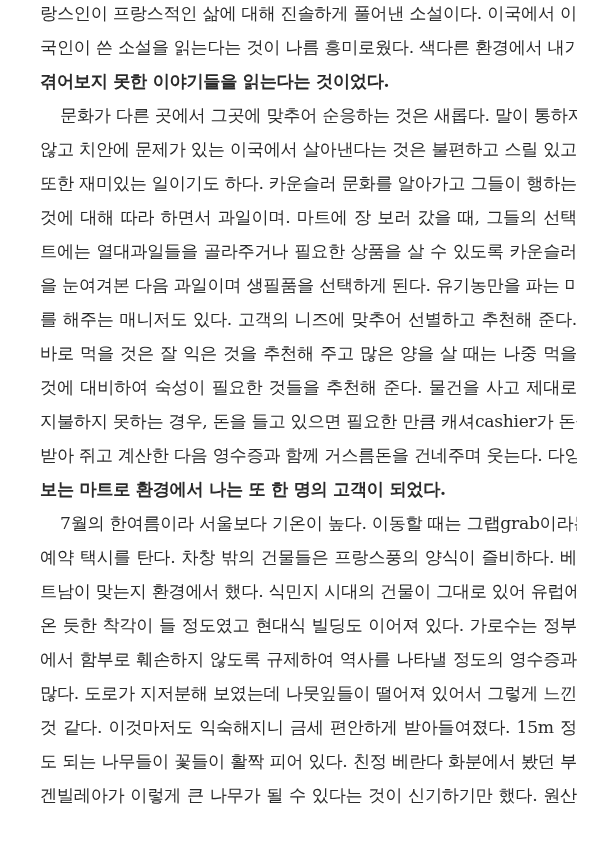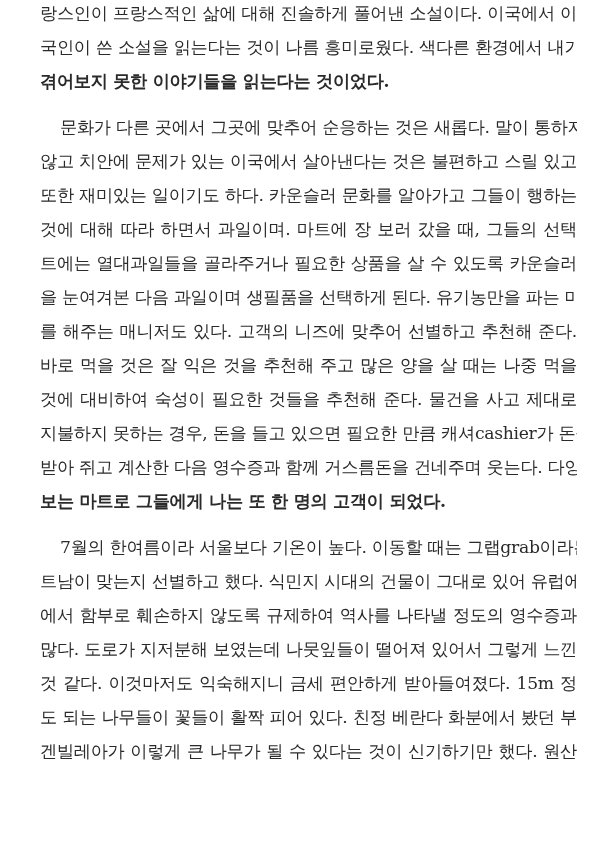--- a/index.html
+++ b/index.html
@@ -17,21 +17,21 @@
     height: 34px;
     line-height: 34px;
     font-size: 17.2px;
     white-space: nowrap;
     text-align: justify;
     text-align-last: justify;
     letter-spacing: -0.3px;
     overflow: hidden;
   }
   .line.last { text-align-last: left; font-weight: bold; }
-  .line.indent { padding-left: 20px; margin-top: 12px; }
+  .line.indent { padding-left: 20px; }
   .first { margin-top: -4px; }
 </style>
 </head>
 <body>
 
 <div class="page">
   <div class="paragraph">
     <span class="line first">랑스인이 프랑스적인 삶에 대해 진솔하게 풀어낸 소설이다. 이국에서 이</span>
     <span class="line">국인이 쓴 소설을 읽는다는 것이 나름 흥미로웠다. 색다른 환경에서 내가</span>
     <span class="line last">겪어보지 못한 이야기들을 읽는다는 것이었다.</span>
@@ -42,25 +42,27 @@
     <span class="line">않고 치안에 문제가 있는 이국에서 살아낸다는 것은 불편하고 스릴 있고</span>
     <span class="line">또한 재미있는 일이기도 하다. 카운슬러 문화를 알아가고 그들이 행하는</span>
     <span class="line">것에 대해 따라 하면서 과일이며. 마트에 장 보러 갔을 때, 그들의 선택</span>
     <span class="line">트에는 열대과일들을 골라주거나 필요한 상품을 살 수 있도록 카운슬러</span>
     <span class="line">을 눈여겨본 다음 과일이며 생필품을 선택하게 된다. 유기농만을 파는 마</span>
     <span class="line">를 해주는 매니저도 있다. 고객의 니즈에 맞추어 선별하고 추천해 준다.</span>
     <span class="line">바로 먹을 것은 잘 익은 것을 추천해 주고 많은 양을 살 때는 나중 먹을</span>
     <span class="line">것에 대비하여 숙성이 필요한 것들을 추천해 준다. 물건을 사고 제대로</span>
     <span class="line">지불하지 못하는 경우, 돈을 들고 있으면 필요한 만큼 캐셔cashier가 돈을</span>
     <span class="line">받아 쥐고 계산한 다음 영수증과 함께 거스름돈을 건네주며 웃는다. 다양</span>
-    <span class="line last">보는 마트로 그들에게 나는 또 한 명의 고객이 되었다.</span>
+    <span class="line last">보는 마트로 환경에서 나는 또 한 명의 고객이 되었다.</span>
   </div>
 
   <div class="paragraph">
     <span class="line indent">7월의 한여름이라 서울보다 기온이 높다. 이동할 때는 그랩grab이라는</span>
-    <span class="line">트남이 맞는지 선별하고 했다. 식민지 시대의 건물이 그대로 있어 유럽에</span>
+    <span class="line">예약 택시를 탄다. 차창 밖의 건물들은 프랑스풍의 양식이 즐비하다. 베</span>
+    <span class="line">트남이 맞는지 환경에서 했다. 식민지 시대의 건물이 그대로 있어 유럽에</span>
+    <span class="line">온 듯한 착각이 들 정도였고 현대식 빌딩도 이어져 있다. 가로수는 정부</span>
     <span class="line">에서 함부로 훼손하지 않도록 규제하여 역사를 나타낼 정도의 영수증과</span>
     <span class="line">많다. 도로가 지저분해 보였는데 나뭇잎들이 떨어져 있어서 그렇게 느낀</span>
     <span class="line">것 같다. 이것마저도 익숙해지니 금세 편안하게 받아들여졌다. 15m 정</span>
     <span class="line">도 되는 나무들이 꽃들이 활짝 피어 있다. 친정 베란다 화분에서 봤던 부</span>
     <span class="line">겐빌레아가 이렇게 큰 나무가 될 수 있다는 것이 신기하기만 했다. 원산</span>
   </div>
 </div>
 
 </body></html>

